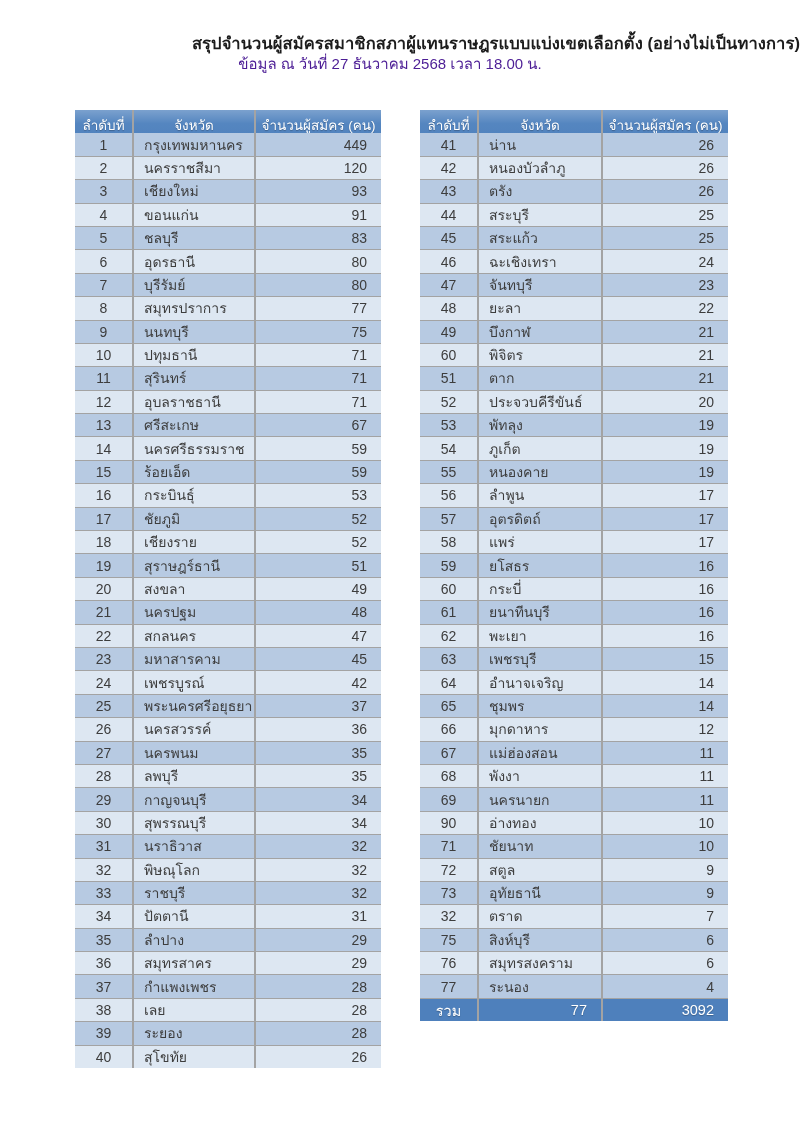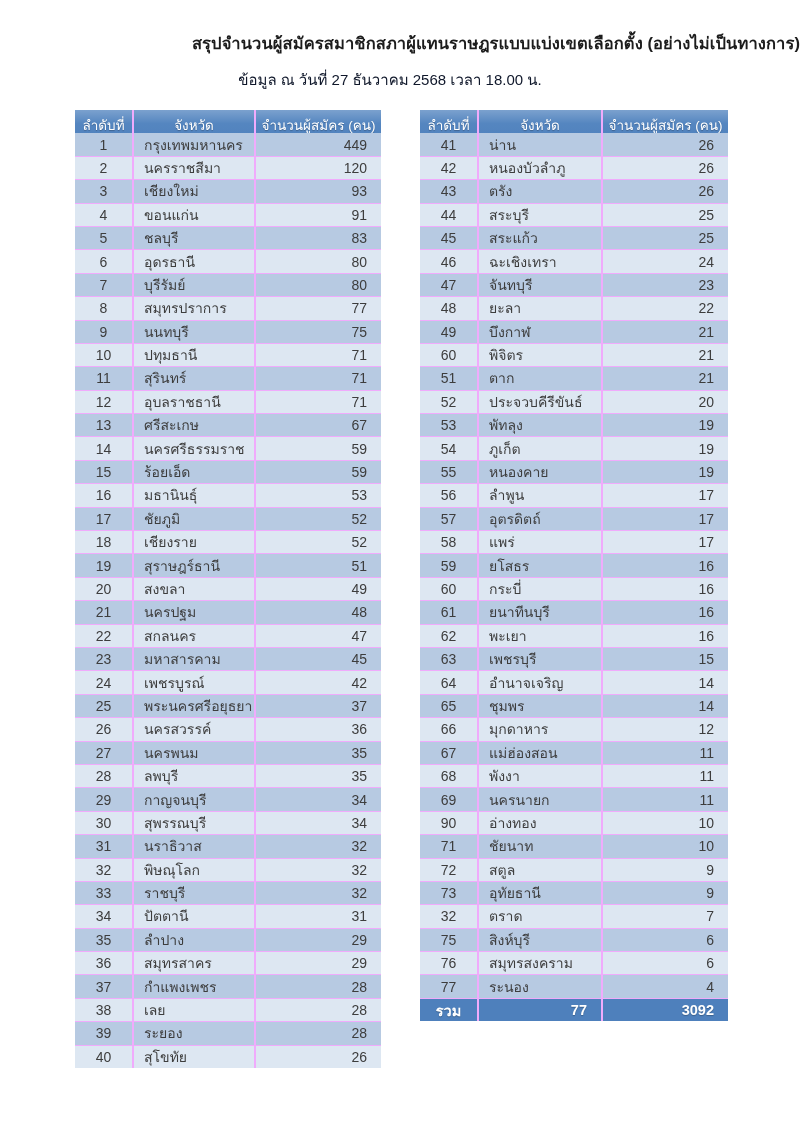--- a/index.html
+++ b/index.html
@@ -21,37 +21,37 @@
     left: 0;
     width: 800px;
     text-align: right;
     font-size: 16.5px;
     font-weight: 600;
     color: #1c1c1c;
     letter-spacing: 0.1px;
   }
   .doc-subtitle {
     position: absolute;
-    top: 68px;
+    top: 52px;
     left: 0;
     width: 780px;
     text-align: center;
     font-size: 15px;
     font-weight: 400;
-    color: #0f172a;
+    color: #4c1d95;
   }
   .data-table {
     position: absolute;
     top: 110px;
     display: grid;
     grid-template-columns: 57px 1fr 125px;
     column-gap: 2px;
     row-gap: 1px;
     grid-auto-rows: 22.4px;
-    background: #f0abfc;
+    background: #a3a3a3;
   }
   #left-table  { left: 75px;  width: 306px; }
   #right-table { left: 420px; width: 308px; }
   .cell {
     display: flex;
     align-items: center;
     font-size: 14px;
     color: #3d3d3d;
     overflow: hidden;
     white-space: nowrap;
@@ -65,21 +65,21 @@
     text-shadow: 0 1px 1px rgba(0,0,0,0.25);
   }
   .band-a { background: #b7cae2; }
   .band-b { background: #dde7f2; }
   .rank     { justify-content: center; }
   .province { padding-left: 10px; }
   .count    { justify-content: flex-end; padding-right: 14px; }
   .total-cell {
     background: #4e80bc;
     color: #ffffff;
-    font-weight: bold;
+    font-weight: normal;
     font-size: 14.5px;
     text-shadow: 0 1px 1px rgba(0,0,0,0.25);
   }
 </style>
 </head>
 <body>
 
 <div class="page">
 
   <div class="doc-title">สรุปจำนวนผู้สมัครสมาชิกสภาผู้แทนราษฎรแบบแบ่งเขตเลือกตั้ง (อย่างไม่เป็นทางการ)</div>
@@ -128,21 +128,21 @@
       <div class="cell rank band-a">13</div>
       <div class="cell province band-a">ศรีสะเกษ</div>
       <div class="cell count band-a">67</div>
       <div class="cell rank band-b">14</div>
       <div class="cell province band-b">นครศรีธรรมราช</div>
       <div class="cell count band-b">59</div>
       <div class="cell rank band-a">15</div>
       <div class="cell province band-a">ร้อยเอ็ด</div>
       <div class="cell count band-a">59</div>
       <div class="cell rank band-b">16</div>
-      <div class="cell province band-b">มธานินธุ์</div>
+      <div class="cell province band-b">กระบินธุ์</div>
       <div class="cell count band-b">53</div>
       <div class="cell rank band-a">17</div>
       <div class="cell province band-a">ชัยภูมิ</div>
       <div class="cell count band-a">52</div>
       <div class="cell rank band-b">18</div>
       <div class="cell province band-b">เชียงราย</div>
       <div class="cell count band-b">52</div>
       <div class="cell rank band-a">19</div>
       <div class="cell province band-a">สุราษฎร์ธานี</div>
       <div class="cell count band-a">51</div>

